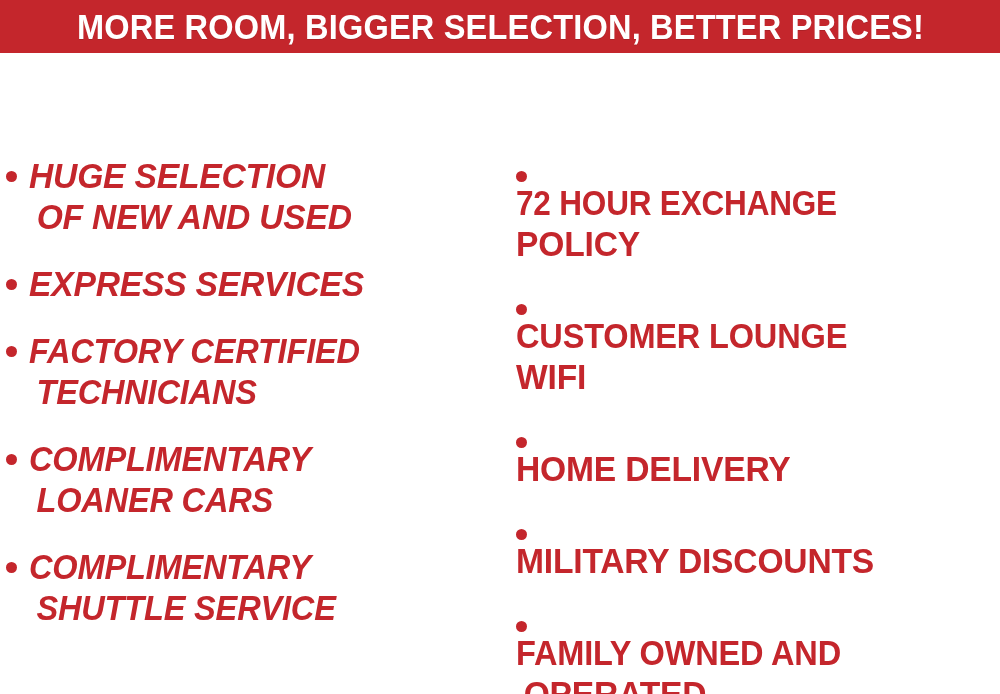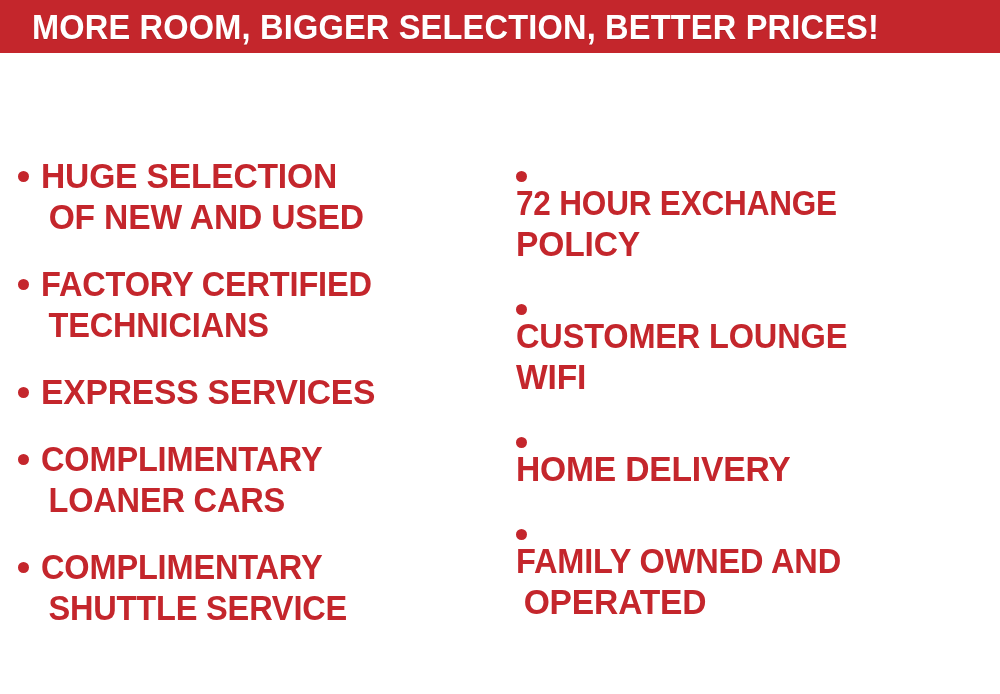--- a/index.html
+++ b/index.html
@@ -24,21 +24,21 @@
   
   .banner {
     position: absolute;
     left: 0;
     top: 0;
     width: 1000px;
     height: 53px;
     background: #c4262c;
     display: flex;
     align-items: center;
-    justify-content: flex-start;
+    justify-content: center;
   }
   .banner-text {
     color: #ffffff;
     font-family: "Liberation Sans", sans-serif;
     font-weight: bold;
     font-size: 35px;
     line-height: 35px;
     letter-spacing: 0.2px;
     white-space: nowrap;
     transform: scaleX(0.93);
@@ -76,21 +76,21 @@
     width: 1000px;
     height: 539px;
     display: flex;
     align-items: flex-start;
   }
   .col {
     box-sizing: border-box;
     flex: 0 0 500px;
     width: 500px;
   }
-  .col-left  { padding-left: 18px;  padding-right: 4px; }
+  .col-left  { padding-left: 6px;  padding-right: 4px; font-style: italic; }
   .col-right { padding-left: 16px;  padding-right: 0px; }
 
   .bullet-item {
     display: flex;
     align-items: flex-start;
     margin-bottom: 26px;
   }
   .col-right .bullet-item { margin-bottom: 24px; flex-direction: column; }
 
   .dot {
@@ -143,35 +143,35 @@
         <span class="dot"></span>
         <div class="bullet-lines">
           <span class="bline sq-96">HUGE SELECTION</span>
           <span class="bline cont sq-96">OF NEW AND USED</span>
         </div>
       </div>
 
       <div class="bullet-item">
         <span class="dot"></span>
         <div class="bullet-lines">
+          <span class="bline sq-96">EXPRESS SERVICES</span>
+        </div>
+      </div>
+
+      <div class="bullet-item">
+        <span class="dot"></span>
+        <div class="bullet-lines">
           <span class="bline sq-93">FACTORY CERTIFIED</span>
           <span class="bline cont sq-93">TECHNICIANS</span>
         </div>
       </div>
 
       <div class="bullet-item">
         <span class="dot"></span>
         <div class="bullet-lines">
-          <span class="bline sq-96">EXPRESS SERVICES</span>
-        </div>
-      </div>
-
-      <div class="bullet-item">
-        <span class="dot"></span>
-        <div class="bullet-lines">
           <span class="bline sq-93">COMPLIMENTARY</span>
           <span class="bline cont sq-93">LOANER CARS</span>
         </div>
       </div>
 
       <div class="bullet-item">
         <span class="dot"></span>
         <div class="bullet-lines">
           <span class="bline sq-93">COMPLIMENTARY</span>
           <span class="bline cont sq-93">SHUTTLE SERVICE</span>
@@ -198,20 +198,26 @@
         </div>
       </div>
 
       <div class="bullet-item">
         <span class="dot"></span>
         <div class="bullet-lines">
           <span class="bline sq-96">HOME DELIVERY</span>
         </div>
       </div>
 
+      <div class="bullet-item">
+        <span class="dot"></span>
+        <div class="bullet-lines">
+          <span class="bline sq-96">MILITARY DISCOUNTS</span>
+        </div>
+      </div>
 
       <div class="bullet-item">
         <span class="dot"></span>
         <div class="bullet-lines">
           <span class="bline sq-93">FAMILY OWNED AND</span>
           <span class="bline cont sq-96">OPERATED</span>
         </div>
       </div>
 
 

